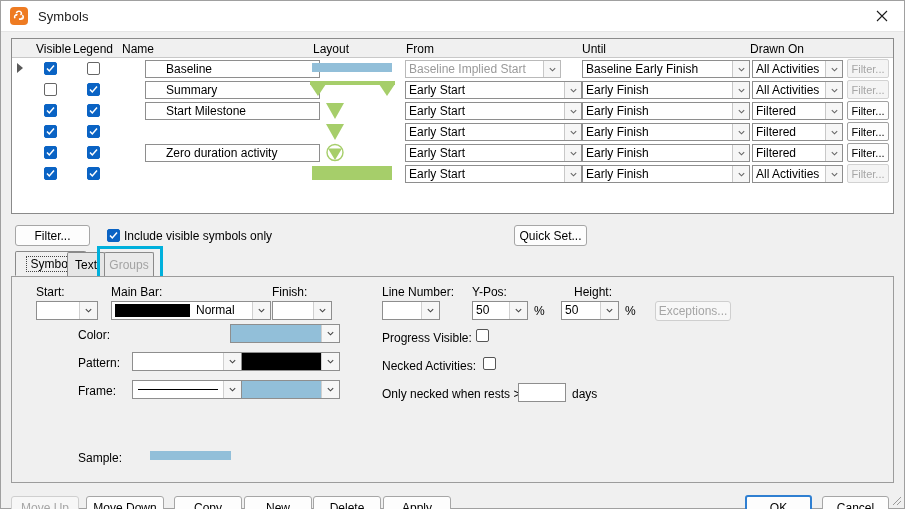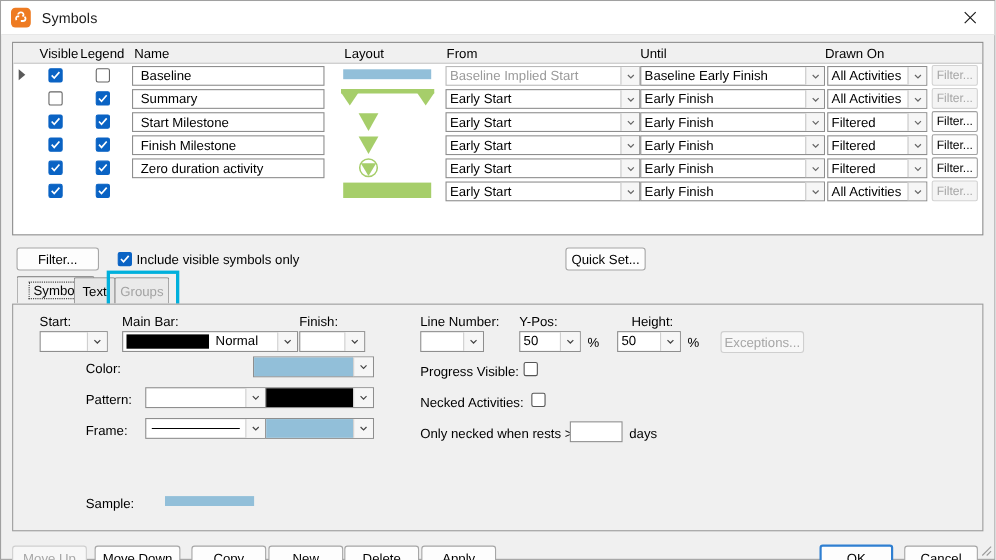--- a/index.html
+++ b/index.html
@@ -73,23 +73,23 @@
   }
   .chk.on { background: #0a63c4; border: 1px solid #0a63c4; }
   .chk.off { background: #fff; border: 1px solid #666; }
   .chk.on svg { display:block; }
   .tinput {
     position: absolute;
     height: 18px;
     background: #fff;
     border: 1px solid #8e8e8e;
     font-size: 12px;
-    padding: 0 2px 0 7px;
+    padding: 0 2px 0 20px;
     line-height: 16px;
-    white-space: nowrap; overflow: hidden;
+    white-space: nowrap; overflow: hidden; margin-left: 25px;
   }
   .combo {
     position: absolute;
     height: 18px;
     background: #fff;
     border: 1px solid #8e8e8e;
     display: flex; align-items: center;
   }
   .combo .cval {
     flex: 1 1 auto; padding-left: 3px; font-size: 12px;
@@ -213,21 +213,21 @@
           <div class="chk on" style="left:32px;top:4px">
             <svg width="11" height="11" viewBox="0 0 11 11">
               <path d="M2 5.5 L4.3 8 L9 2.6" stroke="#fff" stroke-width="1.5" fill="none"></path>
             </svg>
           </div>
           <div class="chk off" style="left:75px;top:4px"></div>
           <div class="tinput" style="left:108px;top:2px;width:175px">Baseline</div>
           <div class="layoutcell" style="left:300px;top:0;width:85px;height:21px">
             <div style="position:absolute;left:0;top:5px;width:80px;height:9px;background:#92bfd9"></div>
           </div>
-          <div class="combo disabled" style="left:393px;top:2px;width:177px">
+          <div class="combo disabled" style="left:393px;top:2px;width:156px">
             <span class="cval">Baseline Implied Start</span>
             <span class="carrow">
               <svg class="chev" viewBox="0 0 10 10">
                 <path d="M2 3.5 L5 6.5 L8 3.5" stroke="#666" stroke-width="1.2" fill="none"></path>
               </svg>
             </span>
           </div>
           <div class="combo" style="left:570px;top:2px;width:168px">
             <span class="cval">Baseline Early Finish</span>
             <span class="carrow">
@@ -334,21 +334,20 @@
           <div class="chk on" style="left:32px;top:4px">
             <svg width="11" height="11" viewBox="0 0 11 11">
               <path d="M2 5.5 L4.3 8 L9 2.6" stroke="#fff" stroke-width="1.5" fill="none"></path>
             </svg>
           </div>
           <div class="chk on" style="left:75px;top:4px">
             <svg width="11" height="11" viewBox="0 0 11 11">
               <path d="M2 5.5 L4.3 8 L9 2.6" stroke="#fff" stroke-width="1.5" fill="none"></path>
             </svg>
           </div>
-          <div class="tinput" style="left:108px;top:2px;width:175px">Finish Milestone</div>
           <div class="layoutcell" style="left:300px;top:0;width:85px;height:21px">
             <svg width="22" height="21" viewBox="0 0 22 21" style="position:absolute;left:12px;top:0">
               <path d="M2 3 H20 L11 19 Z" fill="#a6ce6a"></path>
             </svg>
           </div>
           <div class="combo" style="left:393px;top:2px;width:177px">
             <span class="cval">Early Start</span>
             <span class="carrow">
               <svg class="chev" viewBox="0 0 10 10">
                 <path d="M2 3.5 L5 6.5 L8 3.5" stroke="#666" stroke-width="1.2" fill="none"></path>

